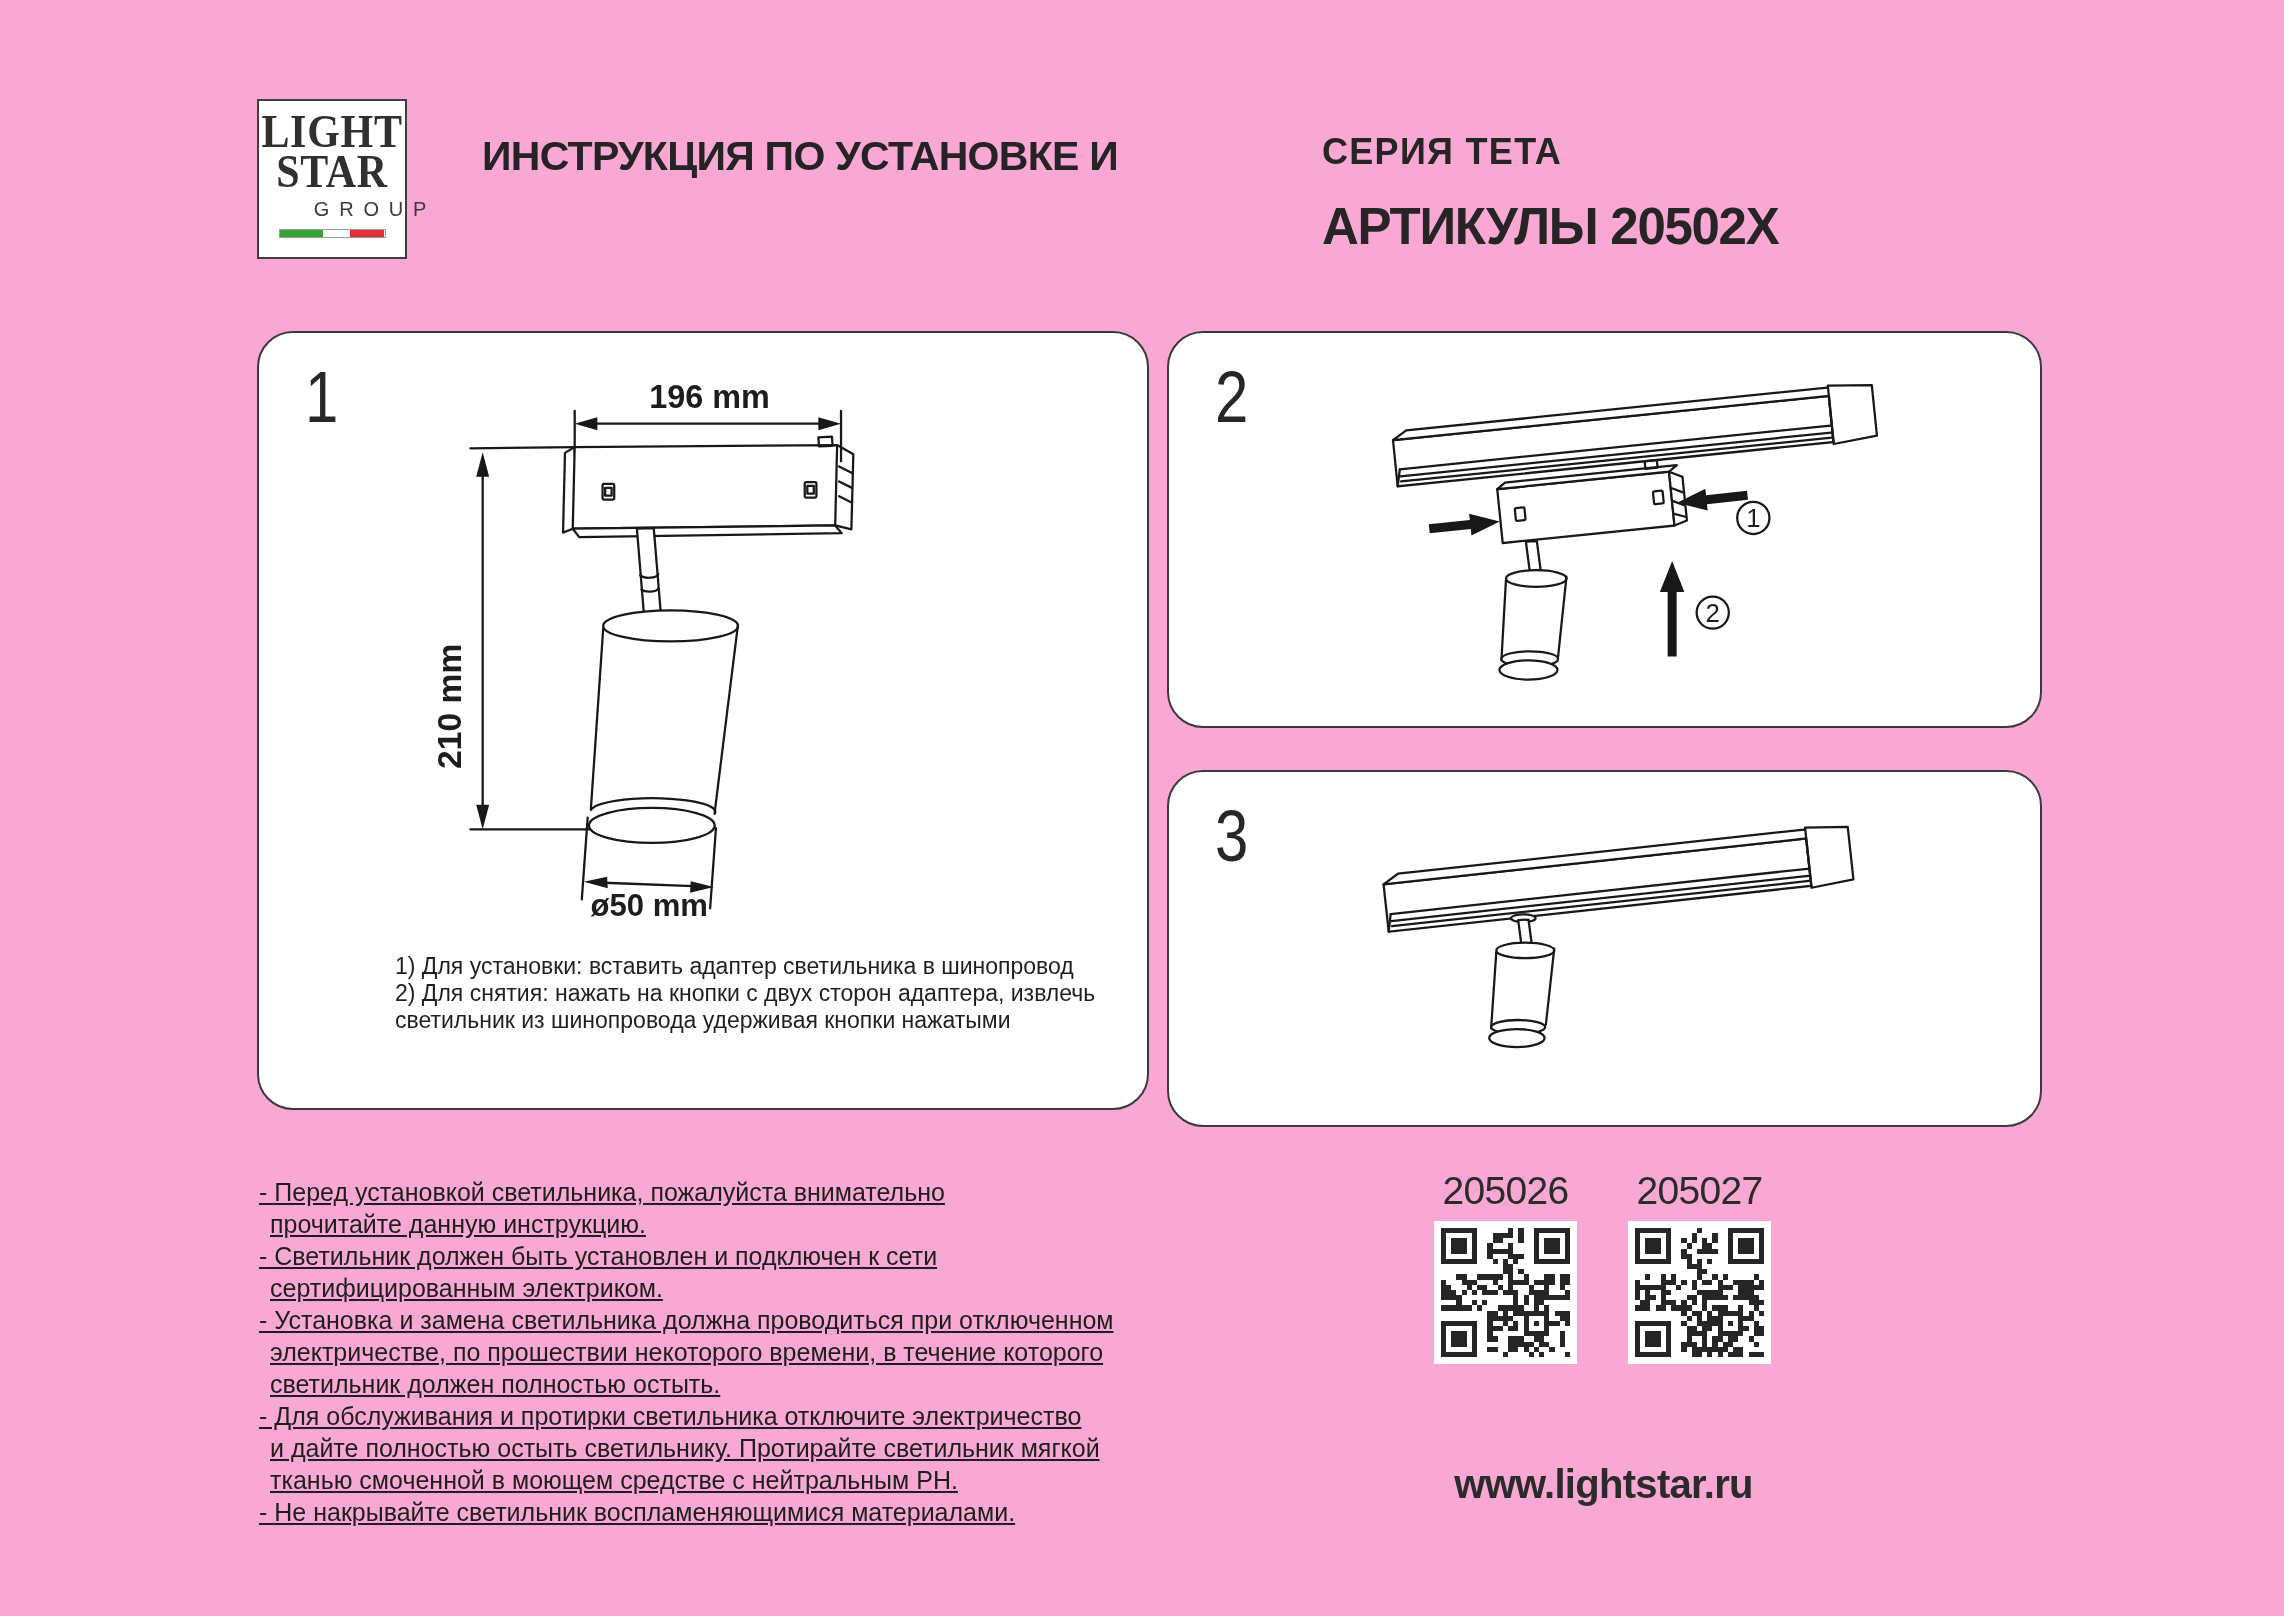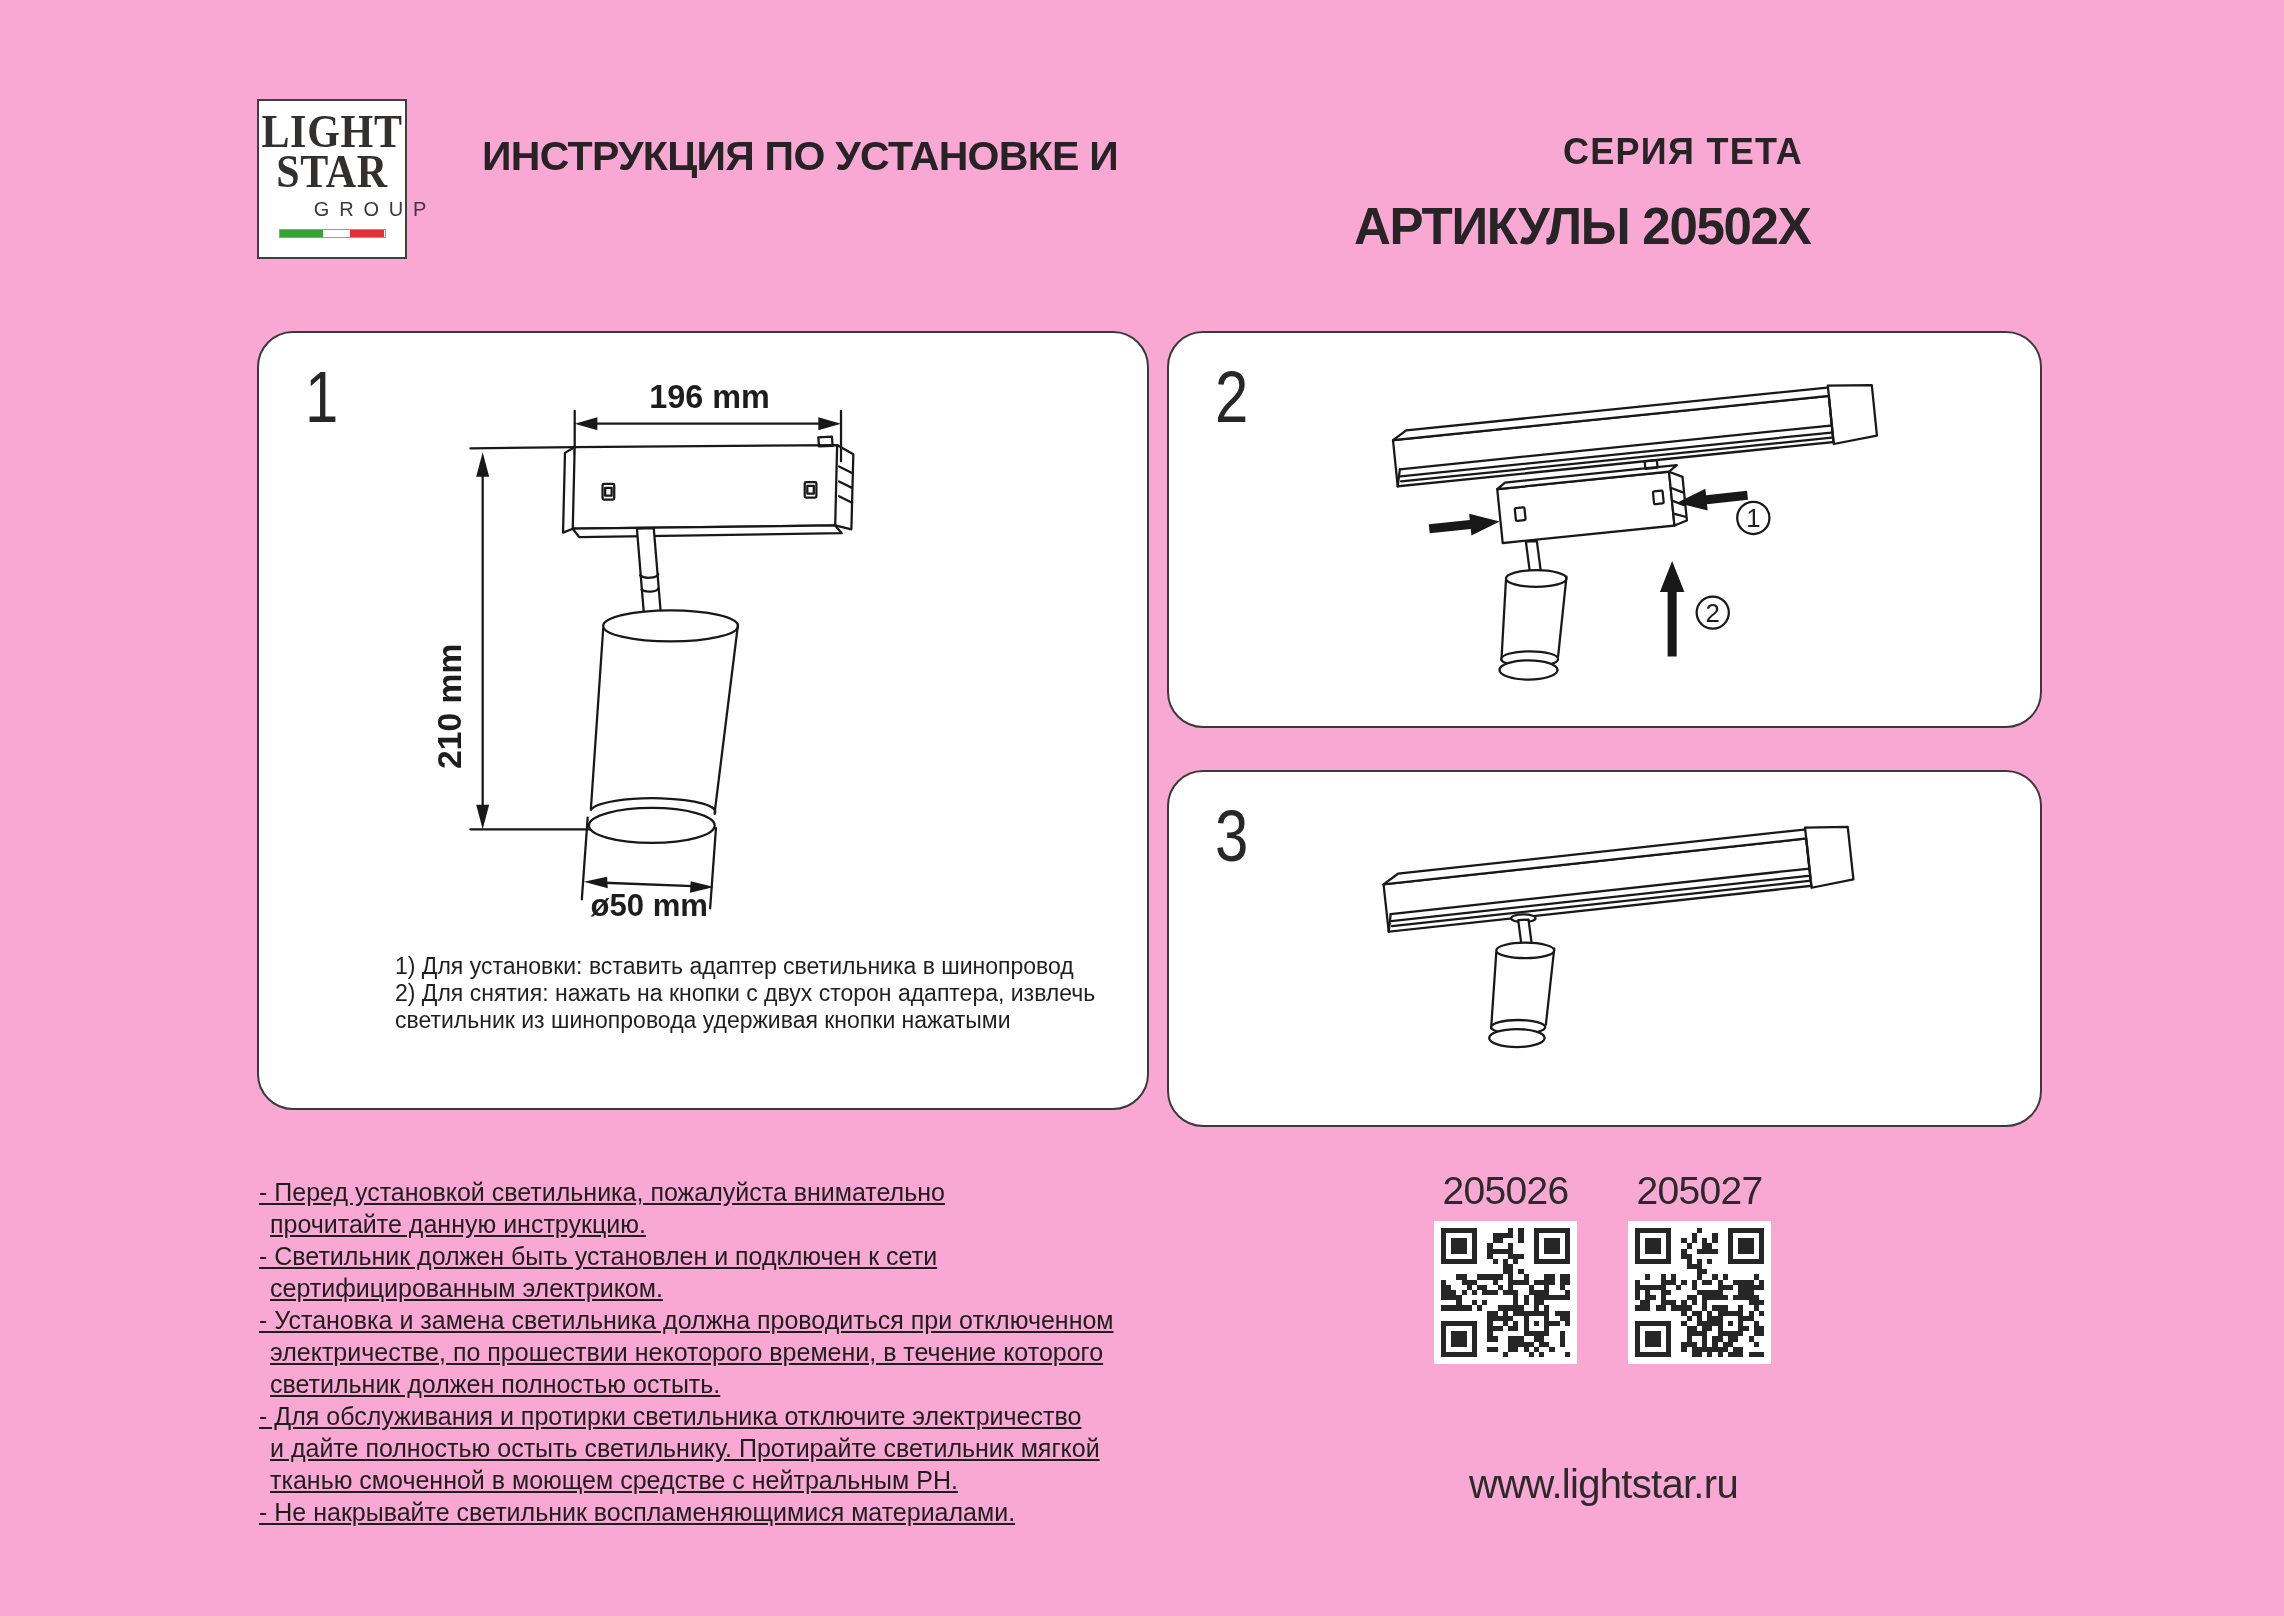--- a/index.html
+++ b/index.html
@@ -30,21 +30,21 @@
     border:0.7px solid #9a9a9a;
   }
   .logo-flag span { display:block; height:100%; }
 
   .title-block { left:482px; top:125px; width:781px; }
   .title-line {
     font-size:41px; font-weight:700; line-height:62px; letter-spacing:-0.7px;
     color:#262324; white-space:nowrap;
   }
 
-  .product-block { left:1354px; top:132px; width:449px; text-align:right; }
+  .product-block { left:1322px; top:132px; width:449px; text-align:left; }
   .series-line { font-size:36px; font-weight:700; line-height:40px; letter-spacing:1.3px; white-space:nowrap; }
   .articles-line { font-size:51px; font-weight:700; line-height:56px; letter-spacing:-1.3px; margin-top:27px; white-space:nowrap; }
 
   
   .panel { border:2.6px solid #3a3a3a; border-radius:36px; background:#fff; }
   .panel-1 { left:257px; top:331px; width:892px; height:779px; }
   .panel-2 { left:1167px; top:331px; width:875px; height:397px; }
   .panel-3 { left:1167px; top:770px; width:875px; height:357px; }
   .panel-number {
     position:absolute; left:46px; top:27px; font-size:73px; font-weight:400;
@@ -62,21 +62,21 @@
 
   
   .qr-number { width:143px; text-align:center; font-size:39px; font-weight:400; color:#2b2b2b; letter-spacing:-0.7px; }
   .qr-num-left  { left:1434px; top:1169px; }
   .qr-num-right { left:1628px; top:1169px; }
   .qr-wrap { width:143px; height:143px; background:#fff; padding:7.2px; }
   .qr-left  { left:1434px; top:1221px; }
   .qr-right { left:1628px; top:1221px; }
   .qr-wrap svg { width:129px; height:129px; display:block; }
   .website { left:1434px; top:1462px; width:339px; text-align:center;
-             font-size:40px; font-weight:400; letter-spacing:-0.7px; color:#2b2b2b; white-space:nowrap; }
+             font-size:40px; font-weight:700; letter-spacing:-0.7px; color:#2b2b2b; white-space:nowrap; }
 
   
   .draw line, .draw polyline, .draw polygon, .draw path, .draw rect, .draw ellipse, .draw circle {
     stroke:#181818; stroke-width:3.5; fill:none; stroke-linecap:round; stroke-linejoin:round;
   }
   .draw .filled { fill:#181818; stroke:none; }
   .draw .paper  { fill:#ffffff; }
   .draw text { stroke:none; fill:#1d1d1d; font-family:"Liberation Sans", sans-serif; }
 </style>
 </head>

